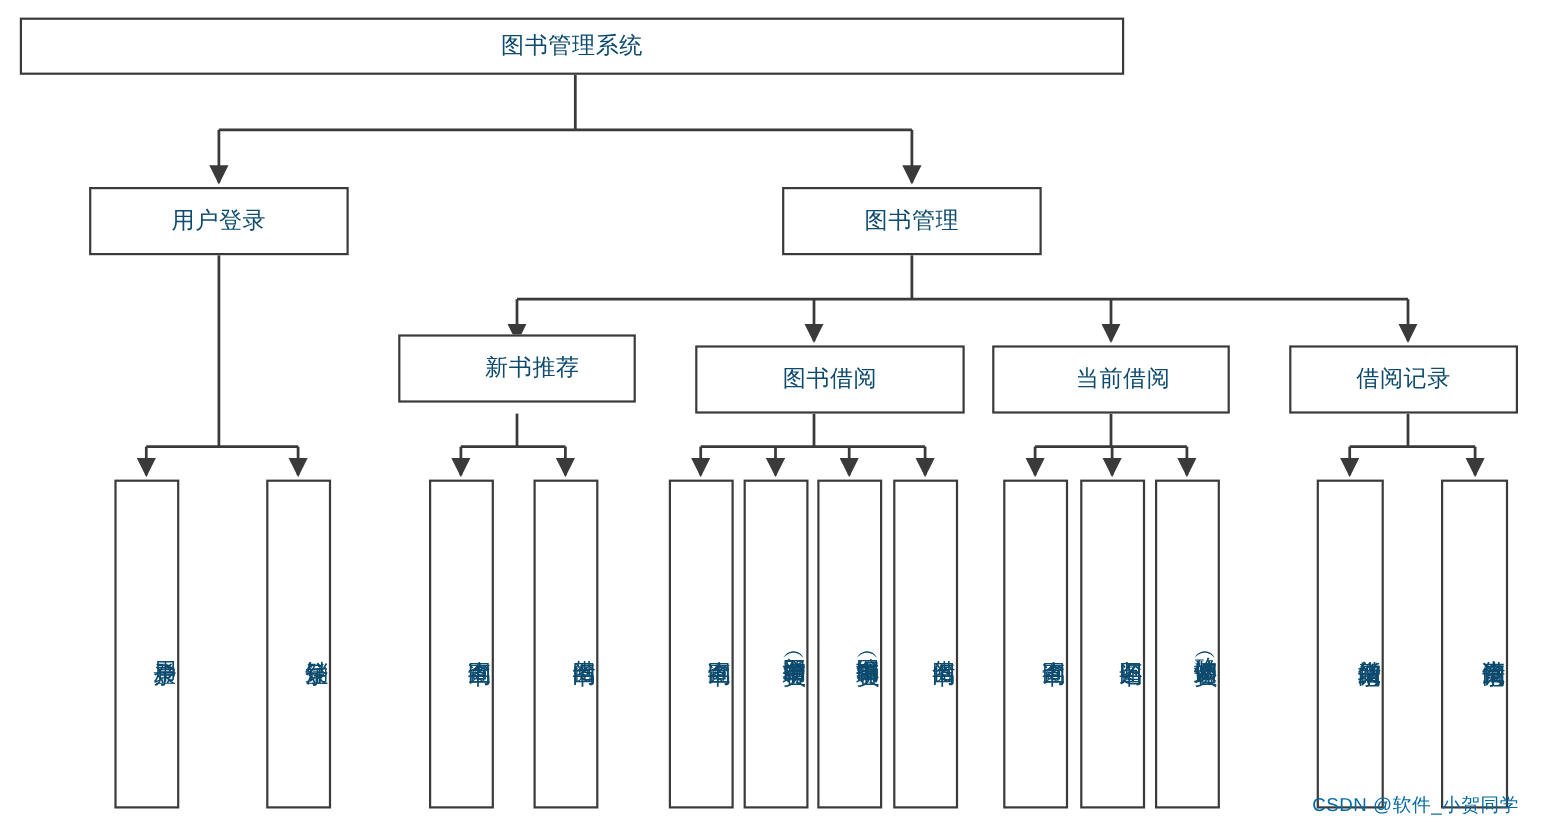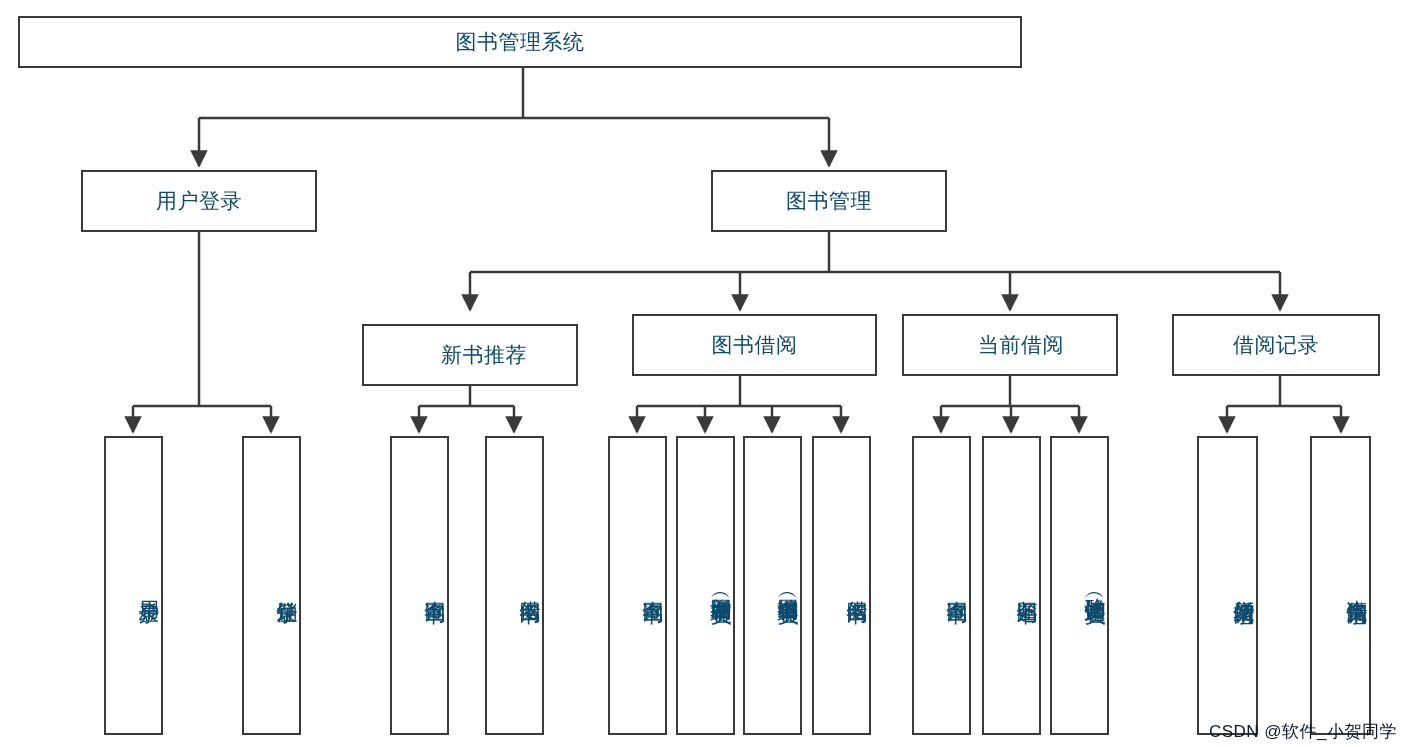--- a/index.html
+++ b/index.html
@@ -55,24 +55,24 @@
   }
   .node-v.leaf-tall {
     align-items: flex-start;
   }
   .node-v .vtext {
     writing-mode: vertical-rl;
     text-orientation: upright;
   }
   .watermark {
     position: absolute;
-    right: 8px;
+    right: 24px;
     bottom: 4px;
     font-size: 17px;
-    color: #0f172a;
+    color: #0369a1;
     white-space: nowrap;
     letter-spacing: 0.5px;
     z-index: 5;
   }
 </style>
 </head>
 <body>
 
 <div id="canvas">
 
@@ -126,21 +126,21 @@
       <path d="M 1341 406 L 1341 432" marker-end="url(#arrow)"></path>
     </g>
   </svg>
 
   <div class="node node-h" style="left:18px; top:16px; width:1004px; height:52px;">图书管理系统</div>
 
   <div class="node node-h" style="left:81px; top:170px; width:236px; height:62px;">用户登录</div>
 
   <div class="node node-h" style="left:711px; top:170px; width:236px; height:62px;">图书管理</div>
 
-  <div class="node node-h" style="left:362px; top:324px; width:216px; height:62px;padding-left:28px;">新书推荐</div>
+  <div class="node node-h" style="left:362px; top:304px; width:216px; height:62px;padding-left:28px;">新书推荐</div>
 
   <div class="node node-h" style="left:632px; top:314px; width:245px; height:62px;">图书借阅</div>
 
   <div class="node node-h" style="left:902px; top:314px; width:216px; height:62px;padding-left:22px;">当前借阅</div>
 
   <div class="node node-h" style="left:1172px; top:314px; width:208px; height:62px;">借阅记录</div>
 
   <div class="node node-v" style="left:104px; top:436px; width:59px; height:299px;">
     <span class="vtext">用户登录</span>
   </div>

